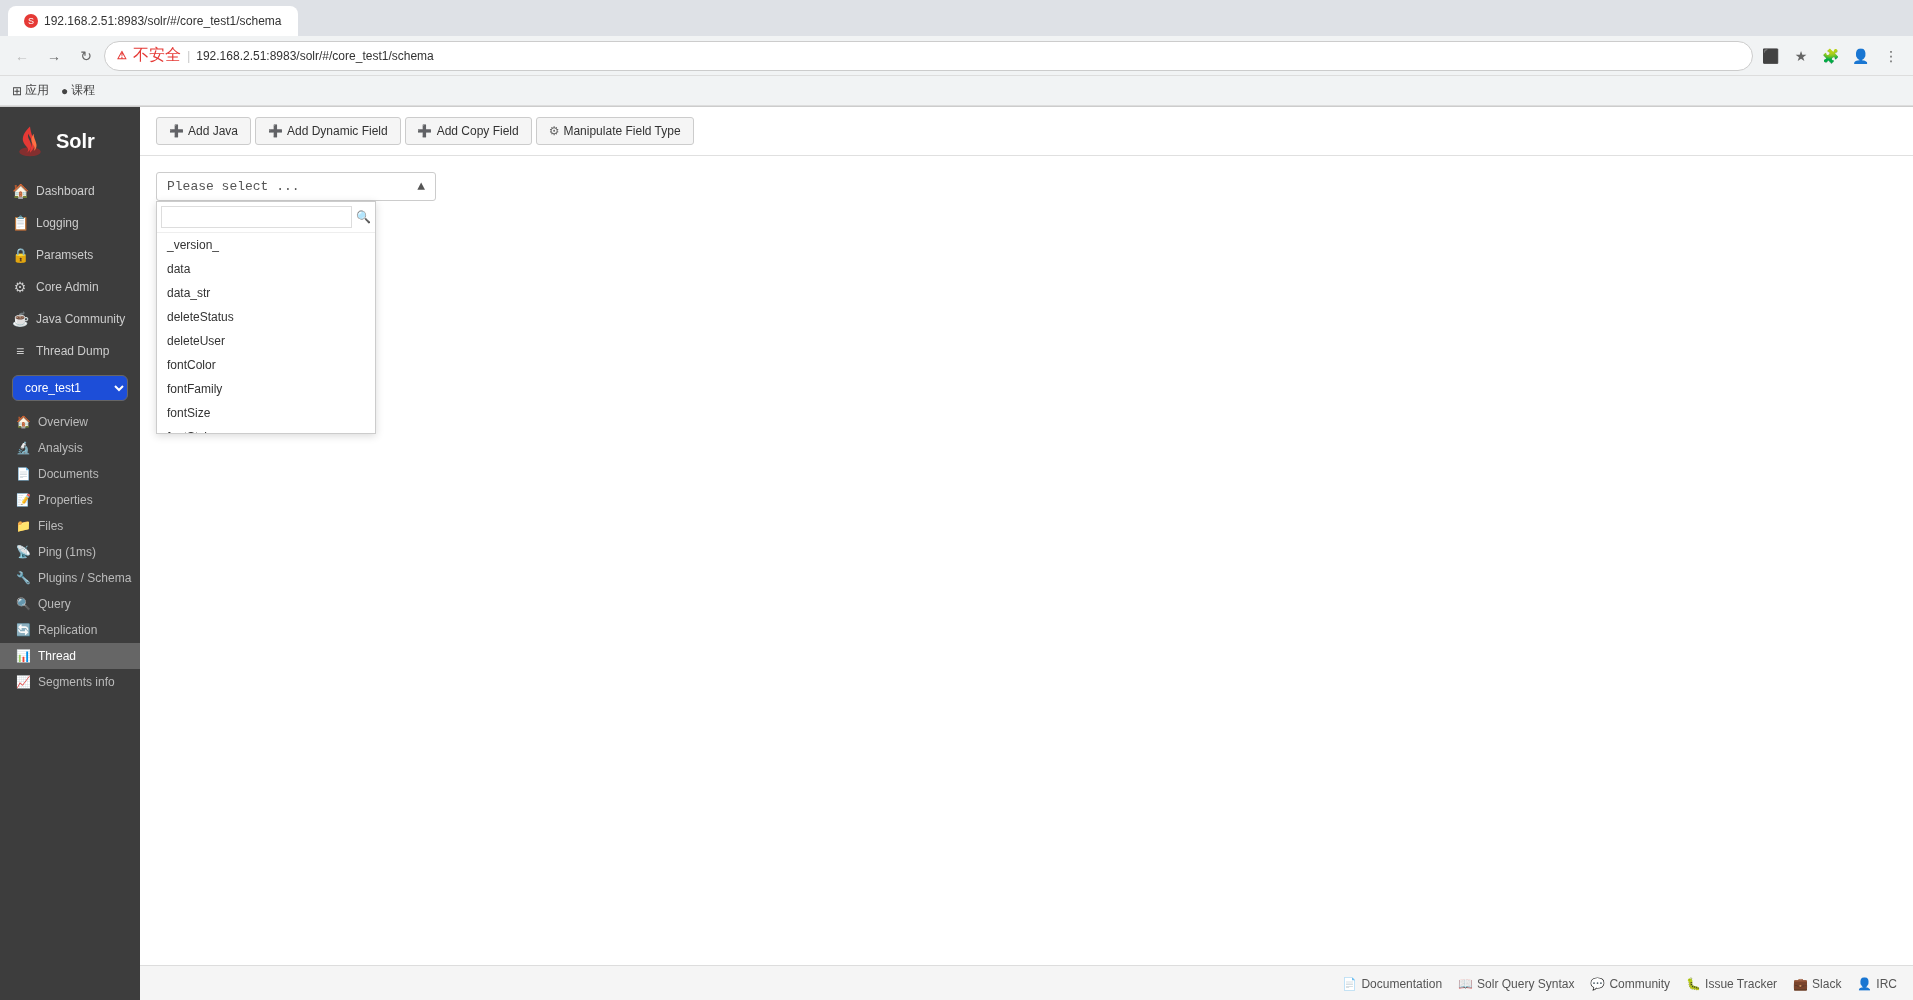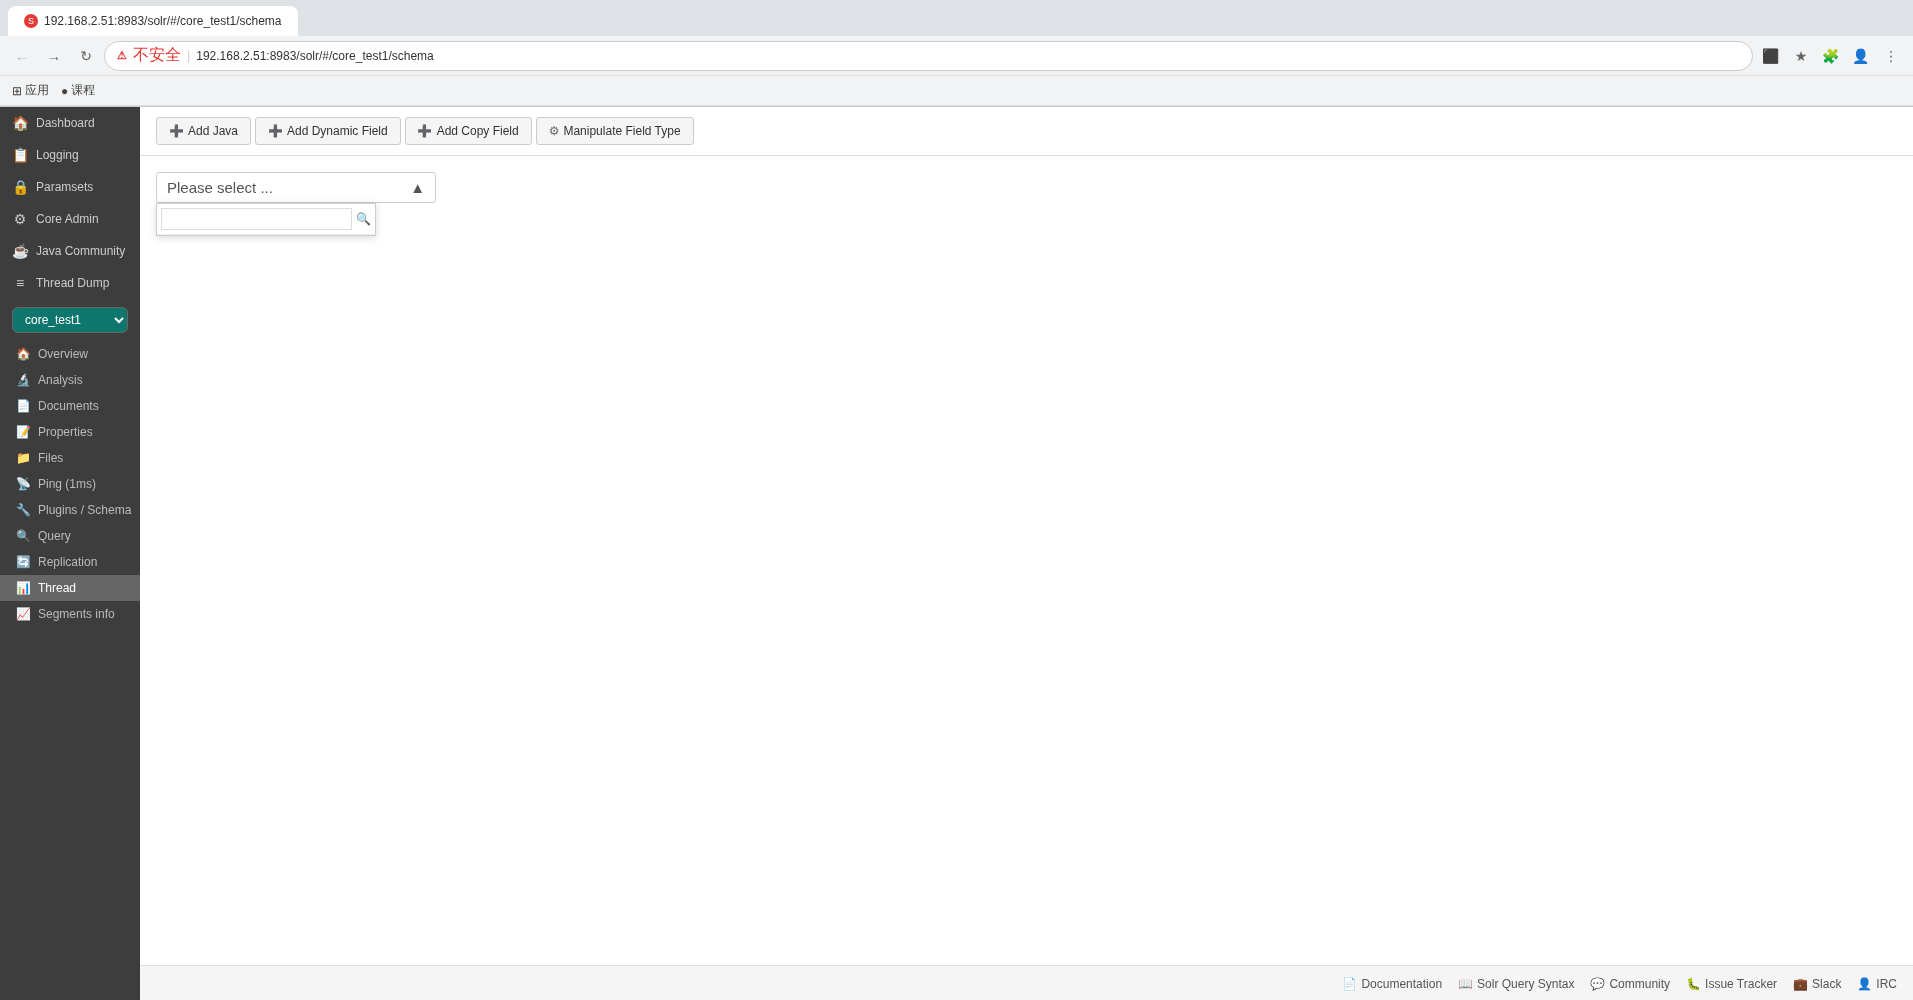--- a/index.html
+++ b/index.html
@@ -138,21 +138,21 @@
 
     .core-selector {
       margin: 8px 12px;
       display: flex;
       align-items: center;
       gap: 4px;
     }
     .core-select {
       flex: 1;
       padding: 4px 8px;
-      background: #0f766e;
+      background: #1d4ed8;
       border: 1px solid #666;
       color: #fff;
       font-size: 12px;
       border-radius: 6px;
       cursor: pointer;
     }
 
     .sidebar-section-item {
       display: flex;
       align-items: center;
@@ -208,23 +208,24 @@
       width: 280px;
     }
     .dropdown-trigger {
       display: flex;
       align-items: flex-start;
       justify-content: space-between;
       padding: 6px 10px;
       border: 1px solid #ccc;
       background: #fff;
       cursor: pointer;
-      font-size: 15px;
+      font-size: 13px;
       color: #555;
       border-radius: 3px;
+      font-family: Liberation Mono, monospace;
     }
     .dropdown-menu {
       position: absolute;
       top: 100%;
       left: 0;
       width: 220px;
       background: #fff;
       border: 1px solid #ccc;
       box-shadow: 0 2px 8px rgba(0,0,0,0.15);
       z-index: 100;
@@ -332,20 +333,28 @@
     <span class="bookmark-item">
       <span>●</span>
       <span>课程</span>
     </span>
   </div>
 </div>
 
 <div class="app-container">
 
   <div class="sidebar">
+    <div class="solr-logo">
+      <svg class="solr-flame" viewBox="0 0 40 40">
+        <ellipse cx="20" cy="32" rx="12" ry="5" fill="#cc2222" opacity="0.5"></ellipse>
+        <path d="M20 4 C14 10 10 16 13 22 C15 26 18 27 18 30 C18 32 16 33 16 33 C19 32 22 28 21 23 C20 19 17 17 18 12 C20 16 22 18 22 22 C22 26 20 29 20 33 C22 31 26 27 25 22 C24 17 21 13 20 4Z" fill="#e53935"></path>
+        <path d="M24 12 C22 15 21 18 22 21 C23 24 25 25 25 28 C25 30 24 31 24 31 C26 30 28 27 27 23 C26 19 24 16 24 12Z" fill="#ff7043"></path>
+      </svg>
+      <span class="solr-logo-text">Solr</span>
+    </div>
 
     <div class="sidebar-nav-item">
       <span class="nav-icon">🏠</span>
       <span>Dashboard</span>
     </div>
     <div class="sidebar-nav-item">
       <span class="nav-icon">📋</span>
       <span>Logging</span>
     </div>
     <div class="sidebar-nav-item">
@@ -442,20 +451,32 @@
 
       <div class="dropdown-container">
         <div class="dropdown-trigger">
           <span>Please select ...</span>
           <span>▲</span>
         </div>
         <div class="dropdown-menu">
           <div class="dropdown-search">
             <input type="text" style="flex: 1 1 0%; border: 1px solid rgb(221, 221, 221); padding: 3px 6px; font-size: 12px; outline: none;">
             <span class="search-icon">🔍</span>
+          </div>
+          <div class="dropdown-list">
+            <div class="dropdown-item">_version_</div>
+            <div class="dropdown-item">data</div>
+            <div class="dropdown-item">data_str</div>
+            <div class="dropdown-item">deleteStatus</div>
+            <div class="dropdown-item">deleteUser</div>
+            <div class="dropdown-item">fontColor</div>
+            <div class="dropdown-item">fontFamily</div>
+            <div class="dropdown-item">fontSize</div>
+            <div class="dropdown-item">fontStyle</div>
+
           </div>
         </div>
       </div>
 
     </div>
 
     <div class="footer">
       <a class="footer-link">
         <span class="link-icon">📄</span>
         <span>Documentation</span>

